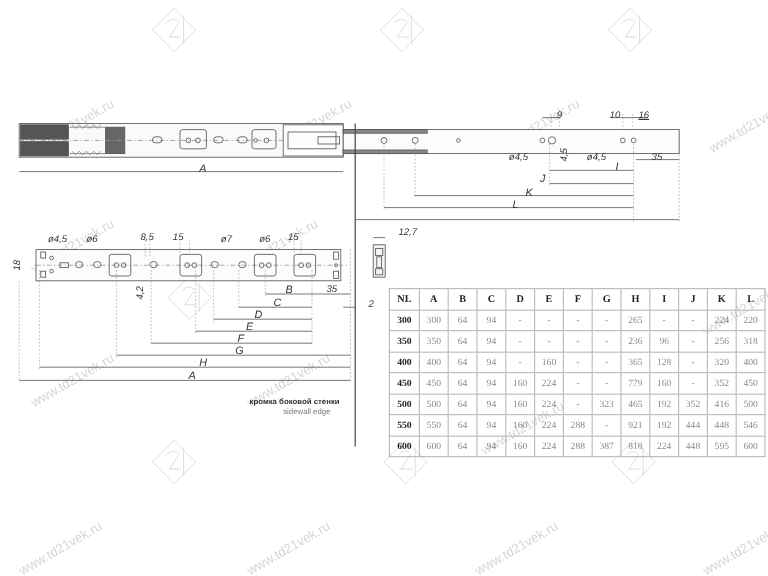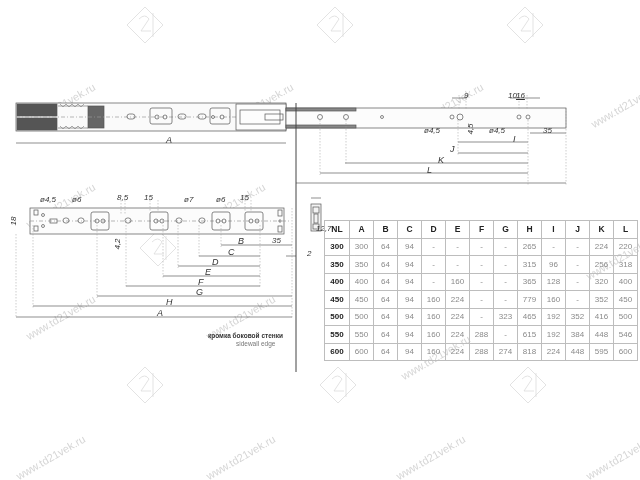--- a/index.html
+++ b/index.html
@@ -2,21 +2,21 @@
 <html><head>
 <meta charset="utf-8">
 <style>
   html, body { margin: 0; padding: 0; background: #ffffff; }
   body { width: 640px; height: 480px; position: relative; overflow: hidden; font-family: "Liberation Sans", sans-serif; color: #333; }
   .canvas { position: absolute; left: 0; top: 0; width: 640px; height: 480px; }
   .wm { position: absolute; font-size: 11px; color: #d6d6d6; transform: rotate(-30deg); transform-origin: left bottom; white-space: nowrap; font-family: "Liberation Sans", sans-serif; }
   .logo { position: absolute; width: 40px; height: 40px; }
   .dim { position: absolute; font-size: 8px; font-style: italic; color: #333; font-family: "Liberation Sans", sans-serif; line-height: 1; }
   .dimL { position: absolute; font-size: 9px; font-style: italic; color: #333; font-family: "Liberation Sans", sans-serif; line-height: 1; }
-  table.spec { position: absolute; left: 324px; top: 220px; border-collapse: collapse; font-size: 8px; font-family: Liberation Sans, sans-serif; }
+  table.spec { position: absolute; left: 324px; top: 240px; border-collapse: collapse; font-size: 8px; font-family: Liberation Serif, serif; }
   table.spec td, table.spec th { border: 1px solid #bdbdbd; text-align: center; height: 16.5px; padding: 0; }
   table.spec th { font-weight: bold; color: #222; font-size: 8.5px; }
   table.spec td { color: #8a8a8a; }
   table.spec td.nl { font-weight: bold; color: #222; }
   .caption1 { position: absolute; left: 208px; top: 332px; font-size: 6.5px; font-weight: bold; color: #333; }
   .caption2 { position: absolute; left: 236px; top: 340px; font-size: 6.5px; color: #777; }
 </style>
 </head>
 <body>
 
@@ -218,21 +218,21 @@
       <line x1="150" y1="200" x2="150" y2="212"></line>
       <line x1="158" y1="200" x2="158" y2="212"></line>
       <line x1="245" y1="200" x2="245" y2="212"></line>
       <line x1="251" y1="200" x2="251" y2="212"></line>
     </g>
   </svg>
 
   <span class="dimL" style="left:166px;top:136px;">A</span>
   <span class="dim" style="left:464px;top:92px;">9</span>
   <span class="dim" style="left:508px;top:92px;">10</span>
-  <span class="dim" style="left:516px;top:92px;text-decoration:underline;">16</span>
+  <span class="dim" style="left:532px;top:92px;text-decoration:underline;">16</span>
   <span class="dim" style="left:424px;top:127px;">ø4,5</span>
   <span class="dim" style="left:489px;top:127px;">ø4,5</span>
   <span class="dim" style="left:465px;top:125px;transform:rotate(-90deg);">4,5</span>
   <span class="dim" style="left:543px;top:127px;">35</span>
   <span class="dimL" style="left:513px;top:135px;">I</span>
   <span class="dimL" style="left:450px;top:145px;">J</span>
   <span class="dimL" style="left:438px;top:156px;">K</span>
   <span class="dimL" style="left:427px;top:166px;">L</span>
 
   <span class="dim" style="left:40px;top:196px;">ø4,5</span>
@@ -240,21 +240,21 @@
   <span class="dim" style="left:117px;top:194px;">8,5</span>
   <span class="dim" style="left:144px;top:194px;">15</span>
   <span class="dim" style="left:184px;top:196px;">ø7</span>
   <span class="dim" style="left:216px;top:196px;">ø6</span>
   <span class="dim" style="left:240px;top:194px;">15</span>
   <span class="dim" style="left:10px;top:217px;transform:rotate(-90deg);">18</span>
   <span class="dim" style="left:112px;top:240px;transform:rotate(-90deg);">4,2</span>
   <span class="dimL" style="left:238px;top:237px;">B</span>
   <span class="dim" style="left:272px;top:237px;">35</span>
   <span class="dim" style="left:307px;top:250px;">2</span>
-  <span class="dim" style="left:316px;top:190px;margin-top:35px;">12,7</span>
+  <span class="dim" style="left:332px;top:190px;">12,7</span>
   <span class="dimL" style="left:228px;top:248px;">C</span>
   <span class="dimL" style="left:212px;top:258px;">D</span>
   <span class="dimL" style="left:205px;top:268px;">E</span>
   <span class="dimL" style="left:198px;top:278px;">F</span>
   <span class="dimL" style="left:196px;top:288px;">G</span>
   <span class="dimL" style="left:166px;top:298px;">H</span>
   <span class="dimL" style="left:157px;top:309px;">A</span>
 
   <span class="caption1">кромка боковой стенки</span>
   <span class="caption2">sidewall edge</span>
@@ -295,21 +295,21 @@
       </tr>
       <tr>
         <td class="nl">350</td>
         <td>350</td>
         <td>64</td>
         <td>94</td>
         <td>-</td>
         <td>-</td>
         <td>-</td>
         <td>-</td>
-        <td>315</td>
+        <td>236</td>
         <td>96</td>
         <td>-</td>
         <td>256</td>
         <td>318</td>
       </tr>
       <tr>
         <td class="nl">400</td>
         <td>400</td>
         <td>64</td>
         <td>94</td>
@@ -355,35 +355,35 @@
       </tr>
       <tr>
         <td class="nl">550</td>
         <td>550</td>
         <td>64</td>
         <td>94</td>
         <td>160</td>
         <td>224</td>
         <td>288</td>
         <td>-</td>
-        <td>615</td>
+        <td>921</td>
         <td>192</td>
-        <td>384</td>
+        <td>444</td>
         <td>448</td>
         <td>546</td>
       </tr>
       <tr>
         <td class="nl">600</td>
         <td>600</td>
         <td>64</td>
         <td>94</td>
         <td>160</td>
         <td>224</td>
         <td>288</td>
-        <td>274</td>
+        <td>387</td>
         <td>818</td>
         <td>224</td>
         <td>448</td>
         <td>595</td>
         <td>600</td>
       </tr>
     </tbody>
   </table>
 </div>
 

